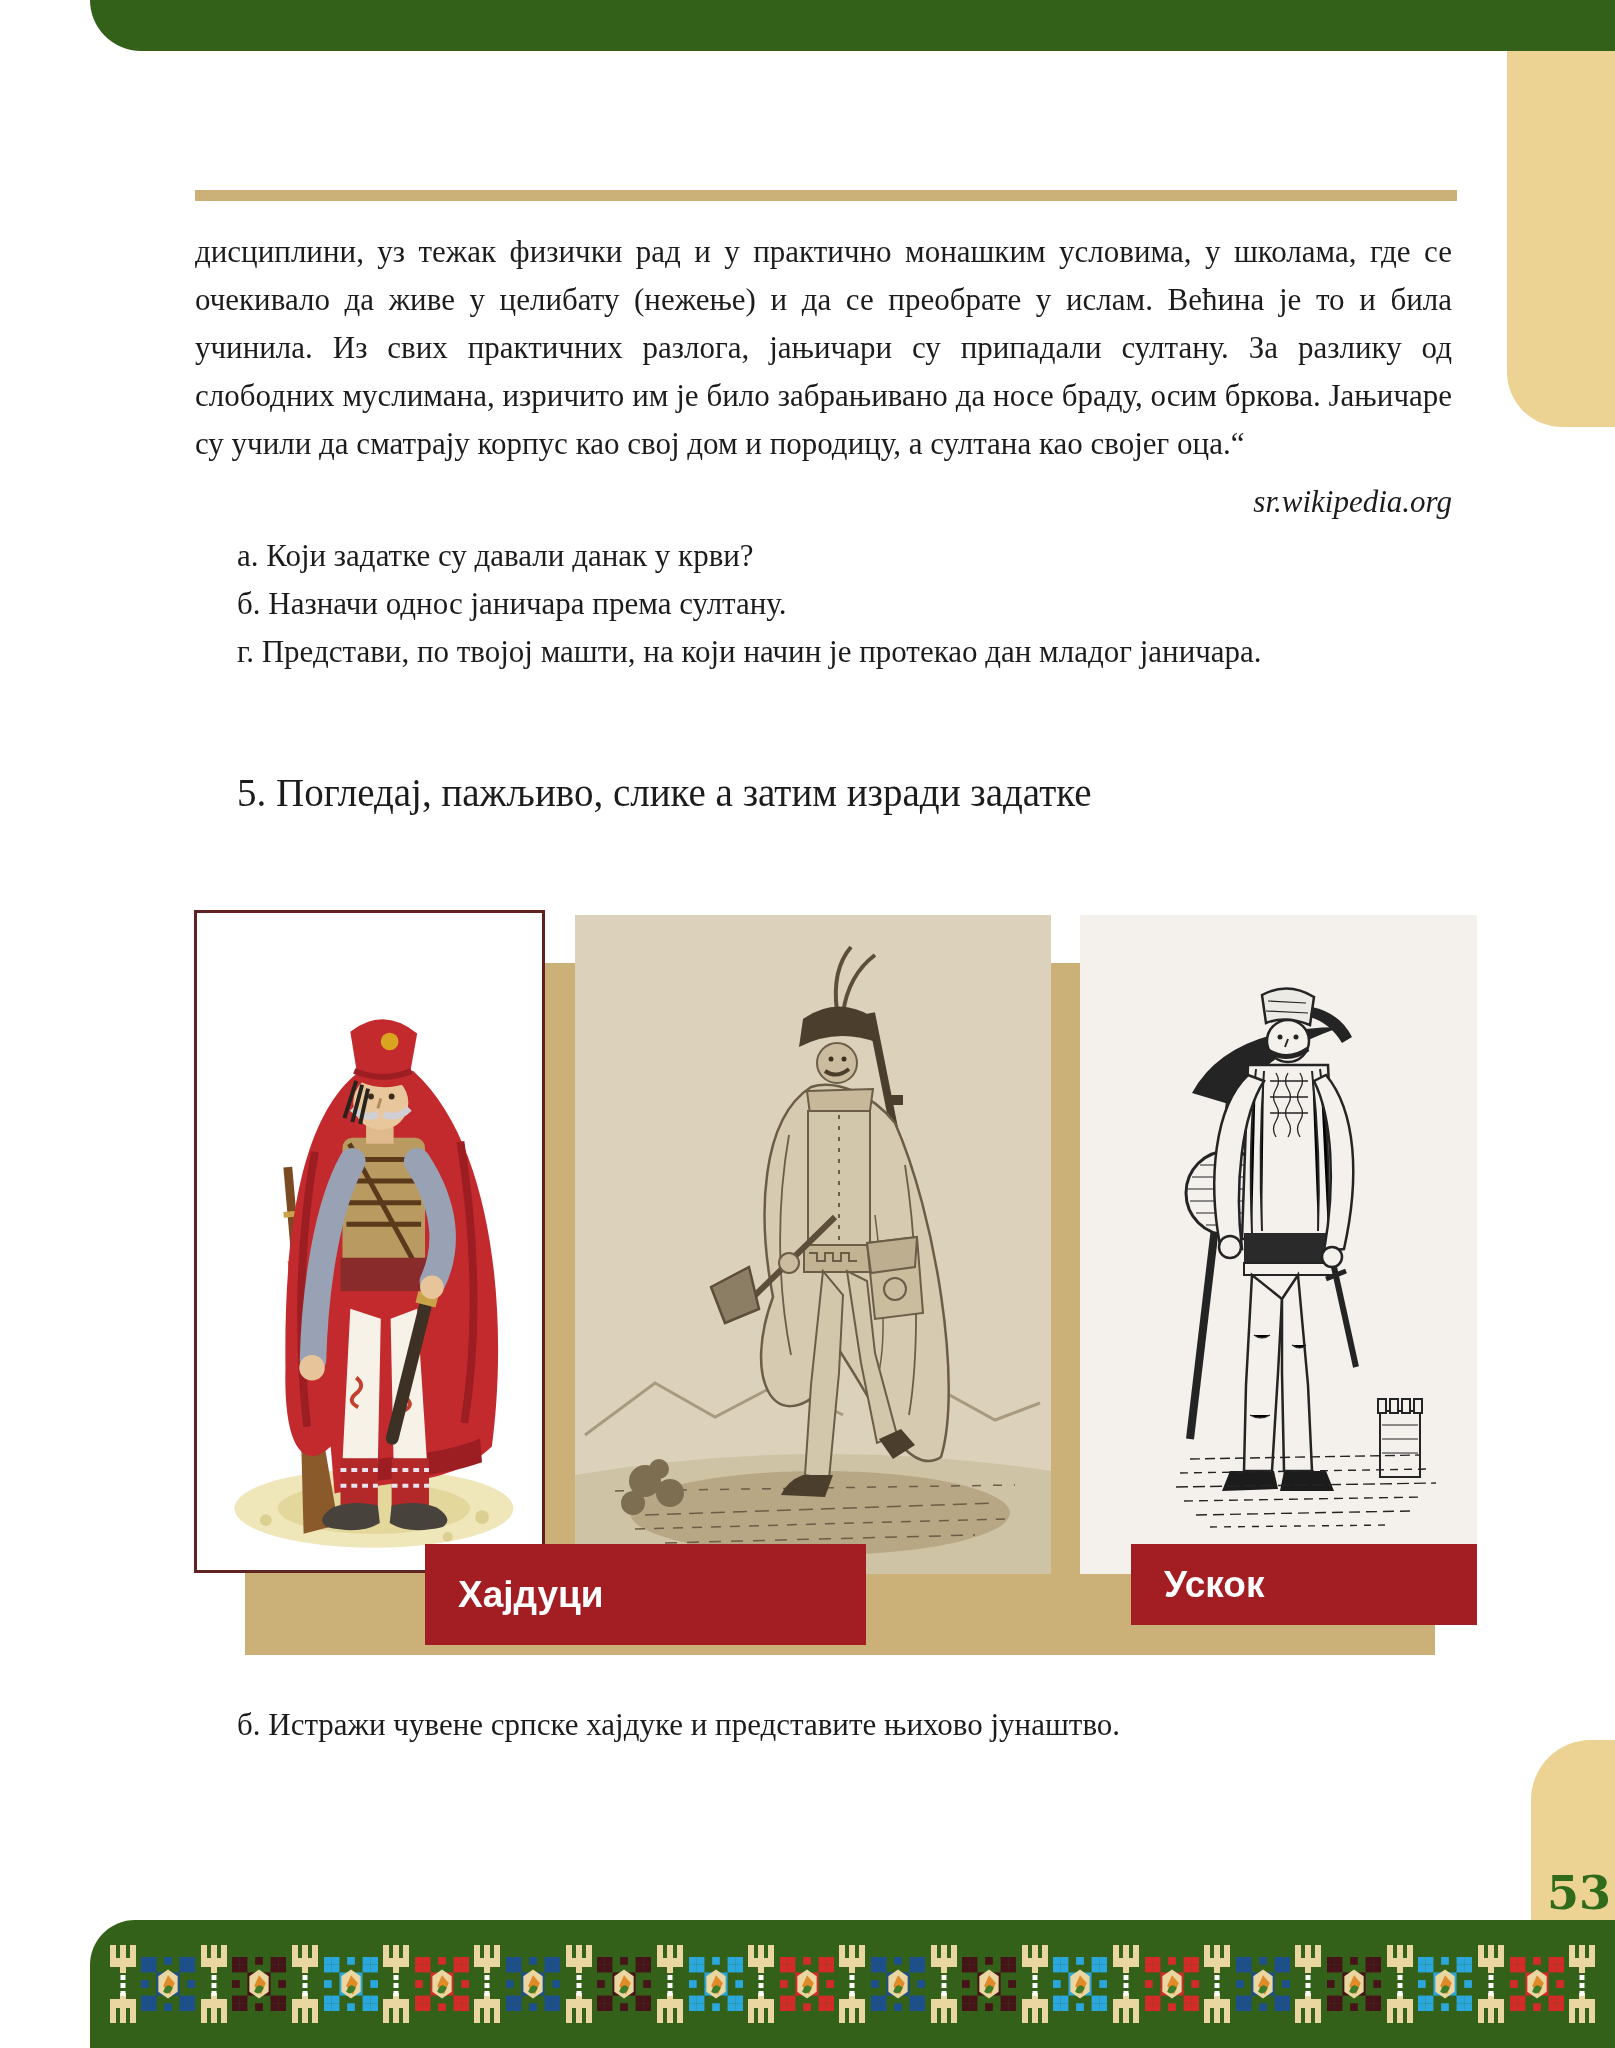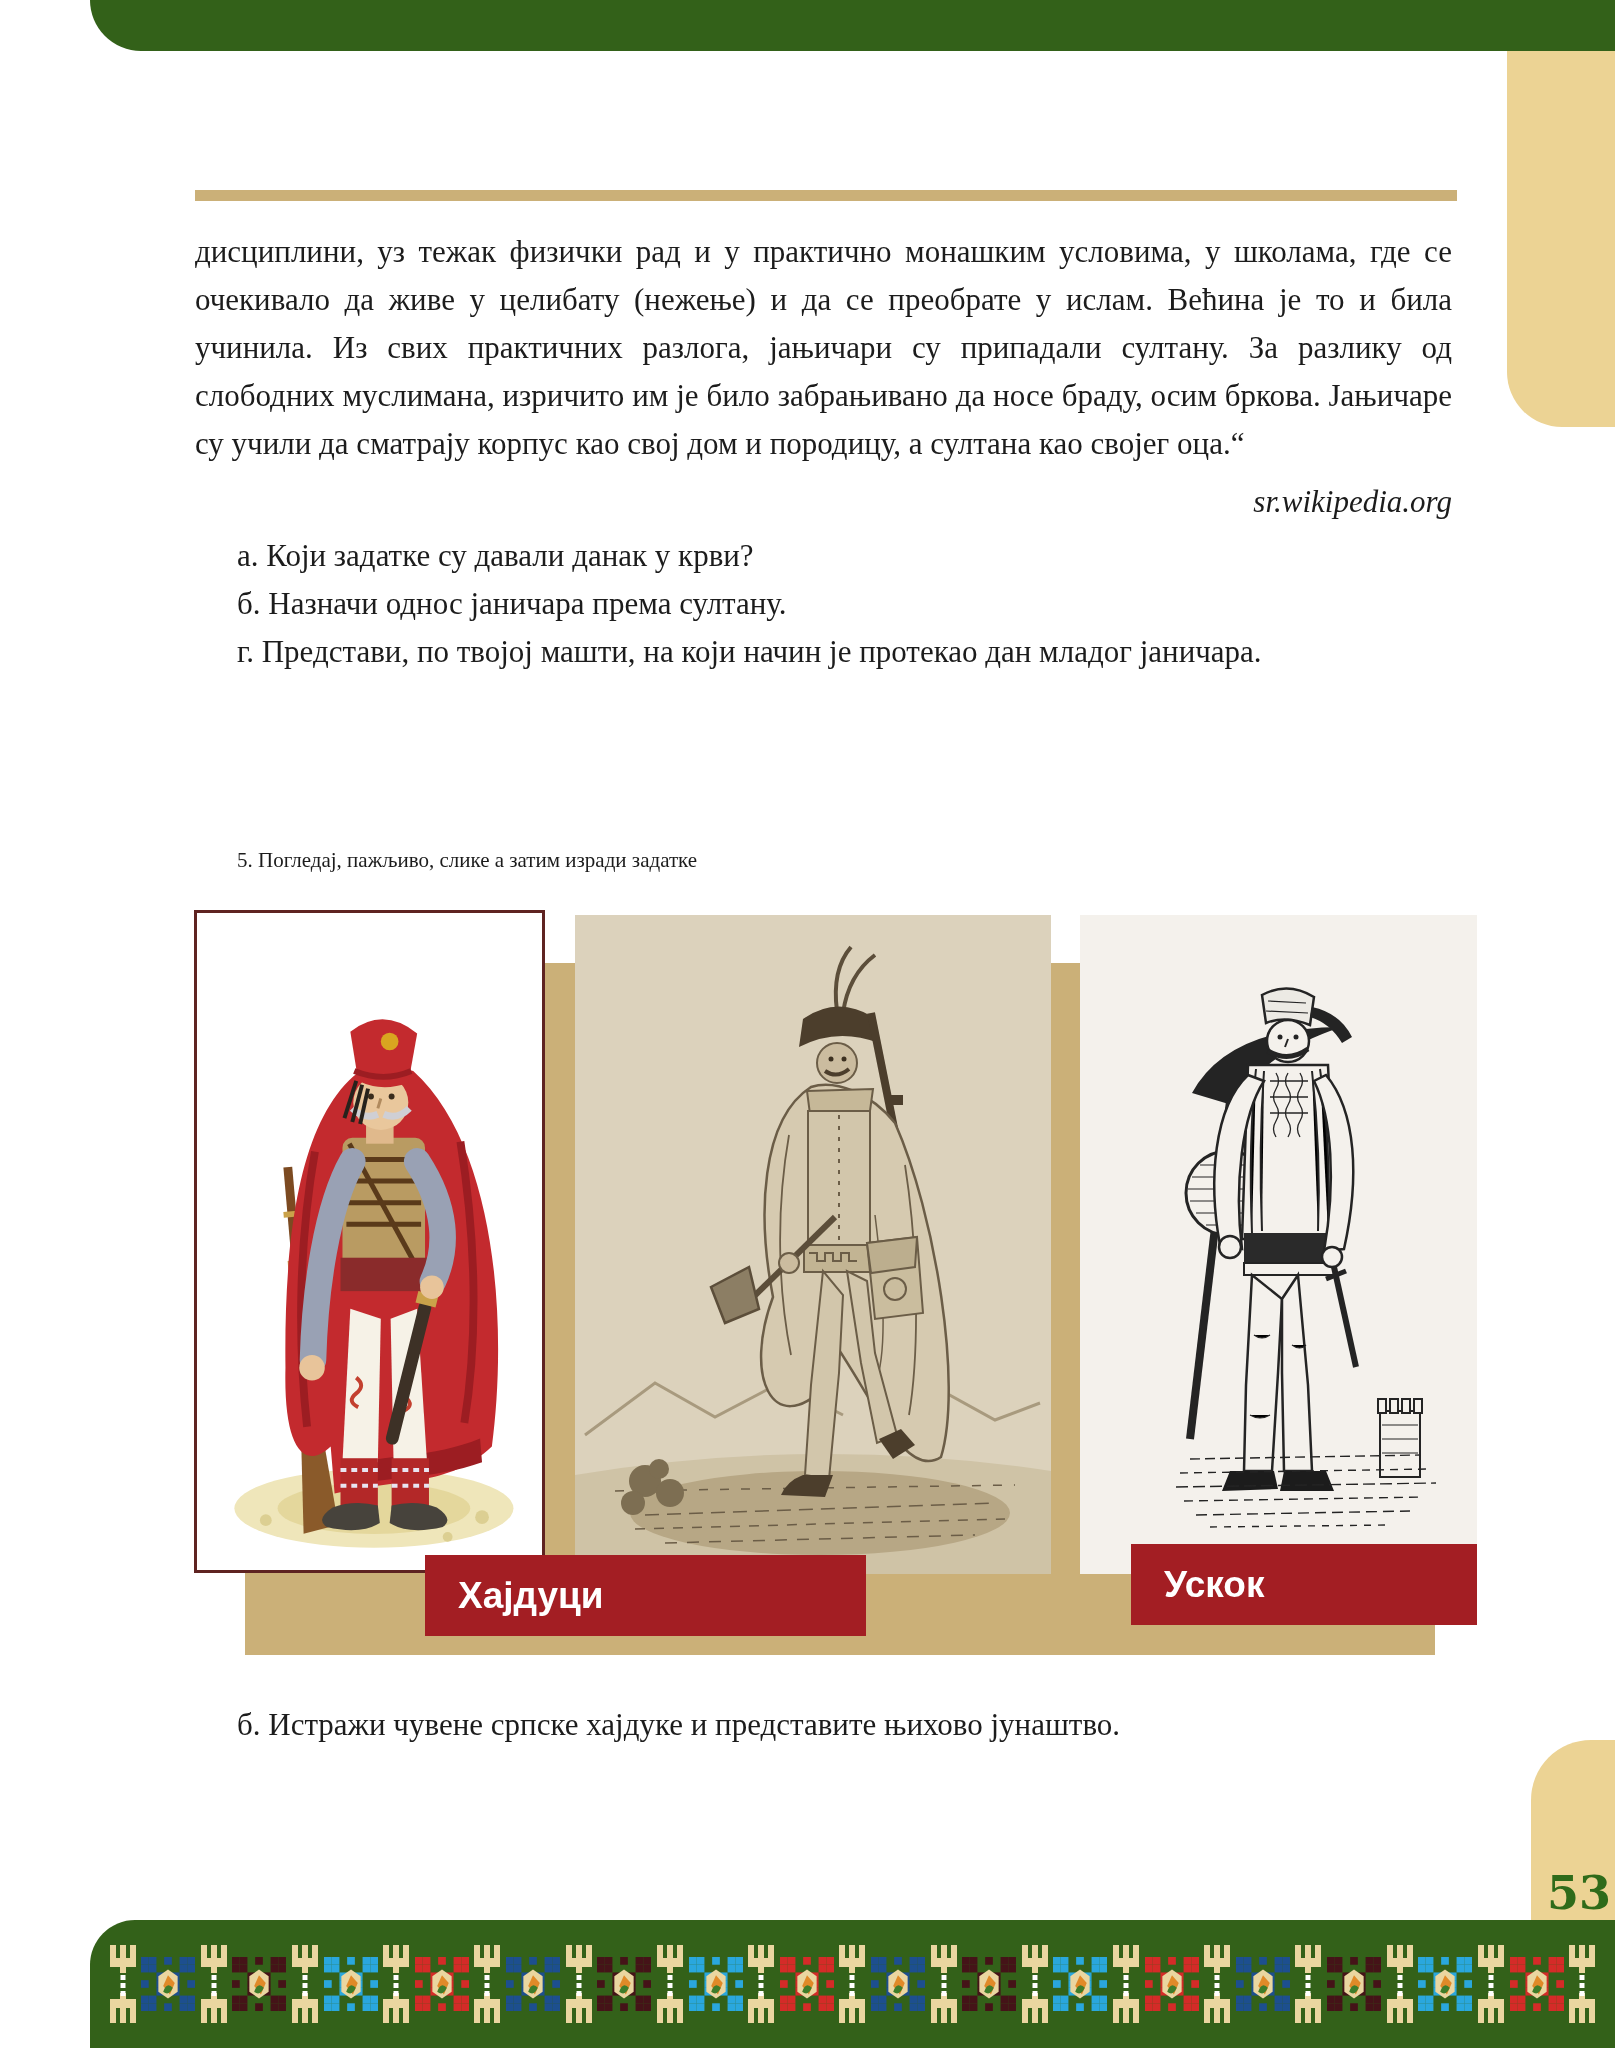--- a/index.html
+++ b/index.html
@@ -18,34 +18,34 @@
   .separator{left:195px;top:190px;width:1262px;height:11px;background:var(--tan);}
 
   .paragraph{left:195px;top:228px;width:1257px;font-size:31px;line-height:48px;
              text-align:justify;}
   .attribution{left:195px;top:484px;width:1257px;font-size:31px;font-style:italic;
              text-align:right;}
 
   .qlist{font-size:31px;line-height:48px;list-style:none;margin:0;padding:0;}
   .q1{left:237px;top:532px;width:1260px;}
   .q1 .q-item:nth-child(4){margin-top:16px;font-weight:bold;}
-  .task-line{left:237px;top:848px;width:1260px;font-size:21px;}
+  .task-line{left:237px;top:770px;width:1260px;font-size:39px;}
 
   .backdrop{left:245px;top:963px;width:1190px;height:692px;background:var(--tan);}
   .figure{overflow:hidden;}
   .fig1{left:194px;top:910px;width:351px;height:663px;background:#ffffff;
         border:3px solid #5f2321;box-sizing:border-box;}
   .fig2{left:575px;top:915px;width:476px;height:659px;background:#dcd2bc;}
   .fig3{left:1080px;top:915px;width:397px;height:659px;background:#f4f1ec;}
   .figure svg{display:block;width:100%;height:100%;}
 
   .caption{background:var(--label-red);color:var(--label-text);
            font-family:"Liberation Sans",sans-serif;font-weight:700;font-size:37px;
            display:flex;align-items:center;padding-left:33px;box-sizing:border-box;}
-  .caption-left{left:425px;top:1544px;width:441px;height:81px;margin-top:11px;}
+  .caption-left{left:425px;top:1544px;width:441px;height:101px;}
   .caption-right{left:1131px;top:1544px;width:346px;height:81px;}
 
   .q2{left:237px;top:1700px;width:1252px;line-height:50px;}
   .q2 .q-item{padding-left:42px;text-indent:-42px;}
 
   .tab-page-num{left:1507px;top:1740px;width:96px;height:180px;background:var(--cream-tab);
            border-radius:60px 0 0 0;display:flex;align-items:flex-end;justify-content:center;margin-left:24px;}
   .page-num{font-family:"DejaVu Serif",serif;font-weight:700;font-size:46px;
            color:var(--page-number-green);margin-top:42px;}
 

